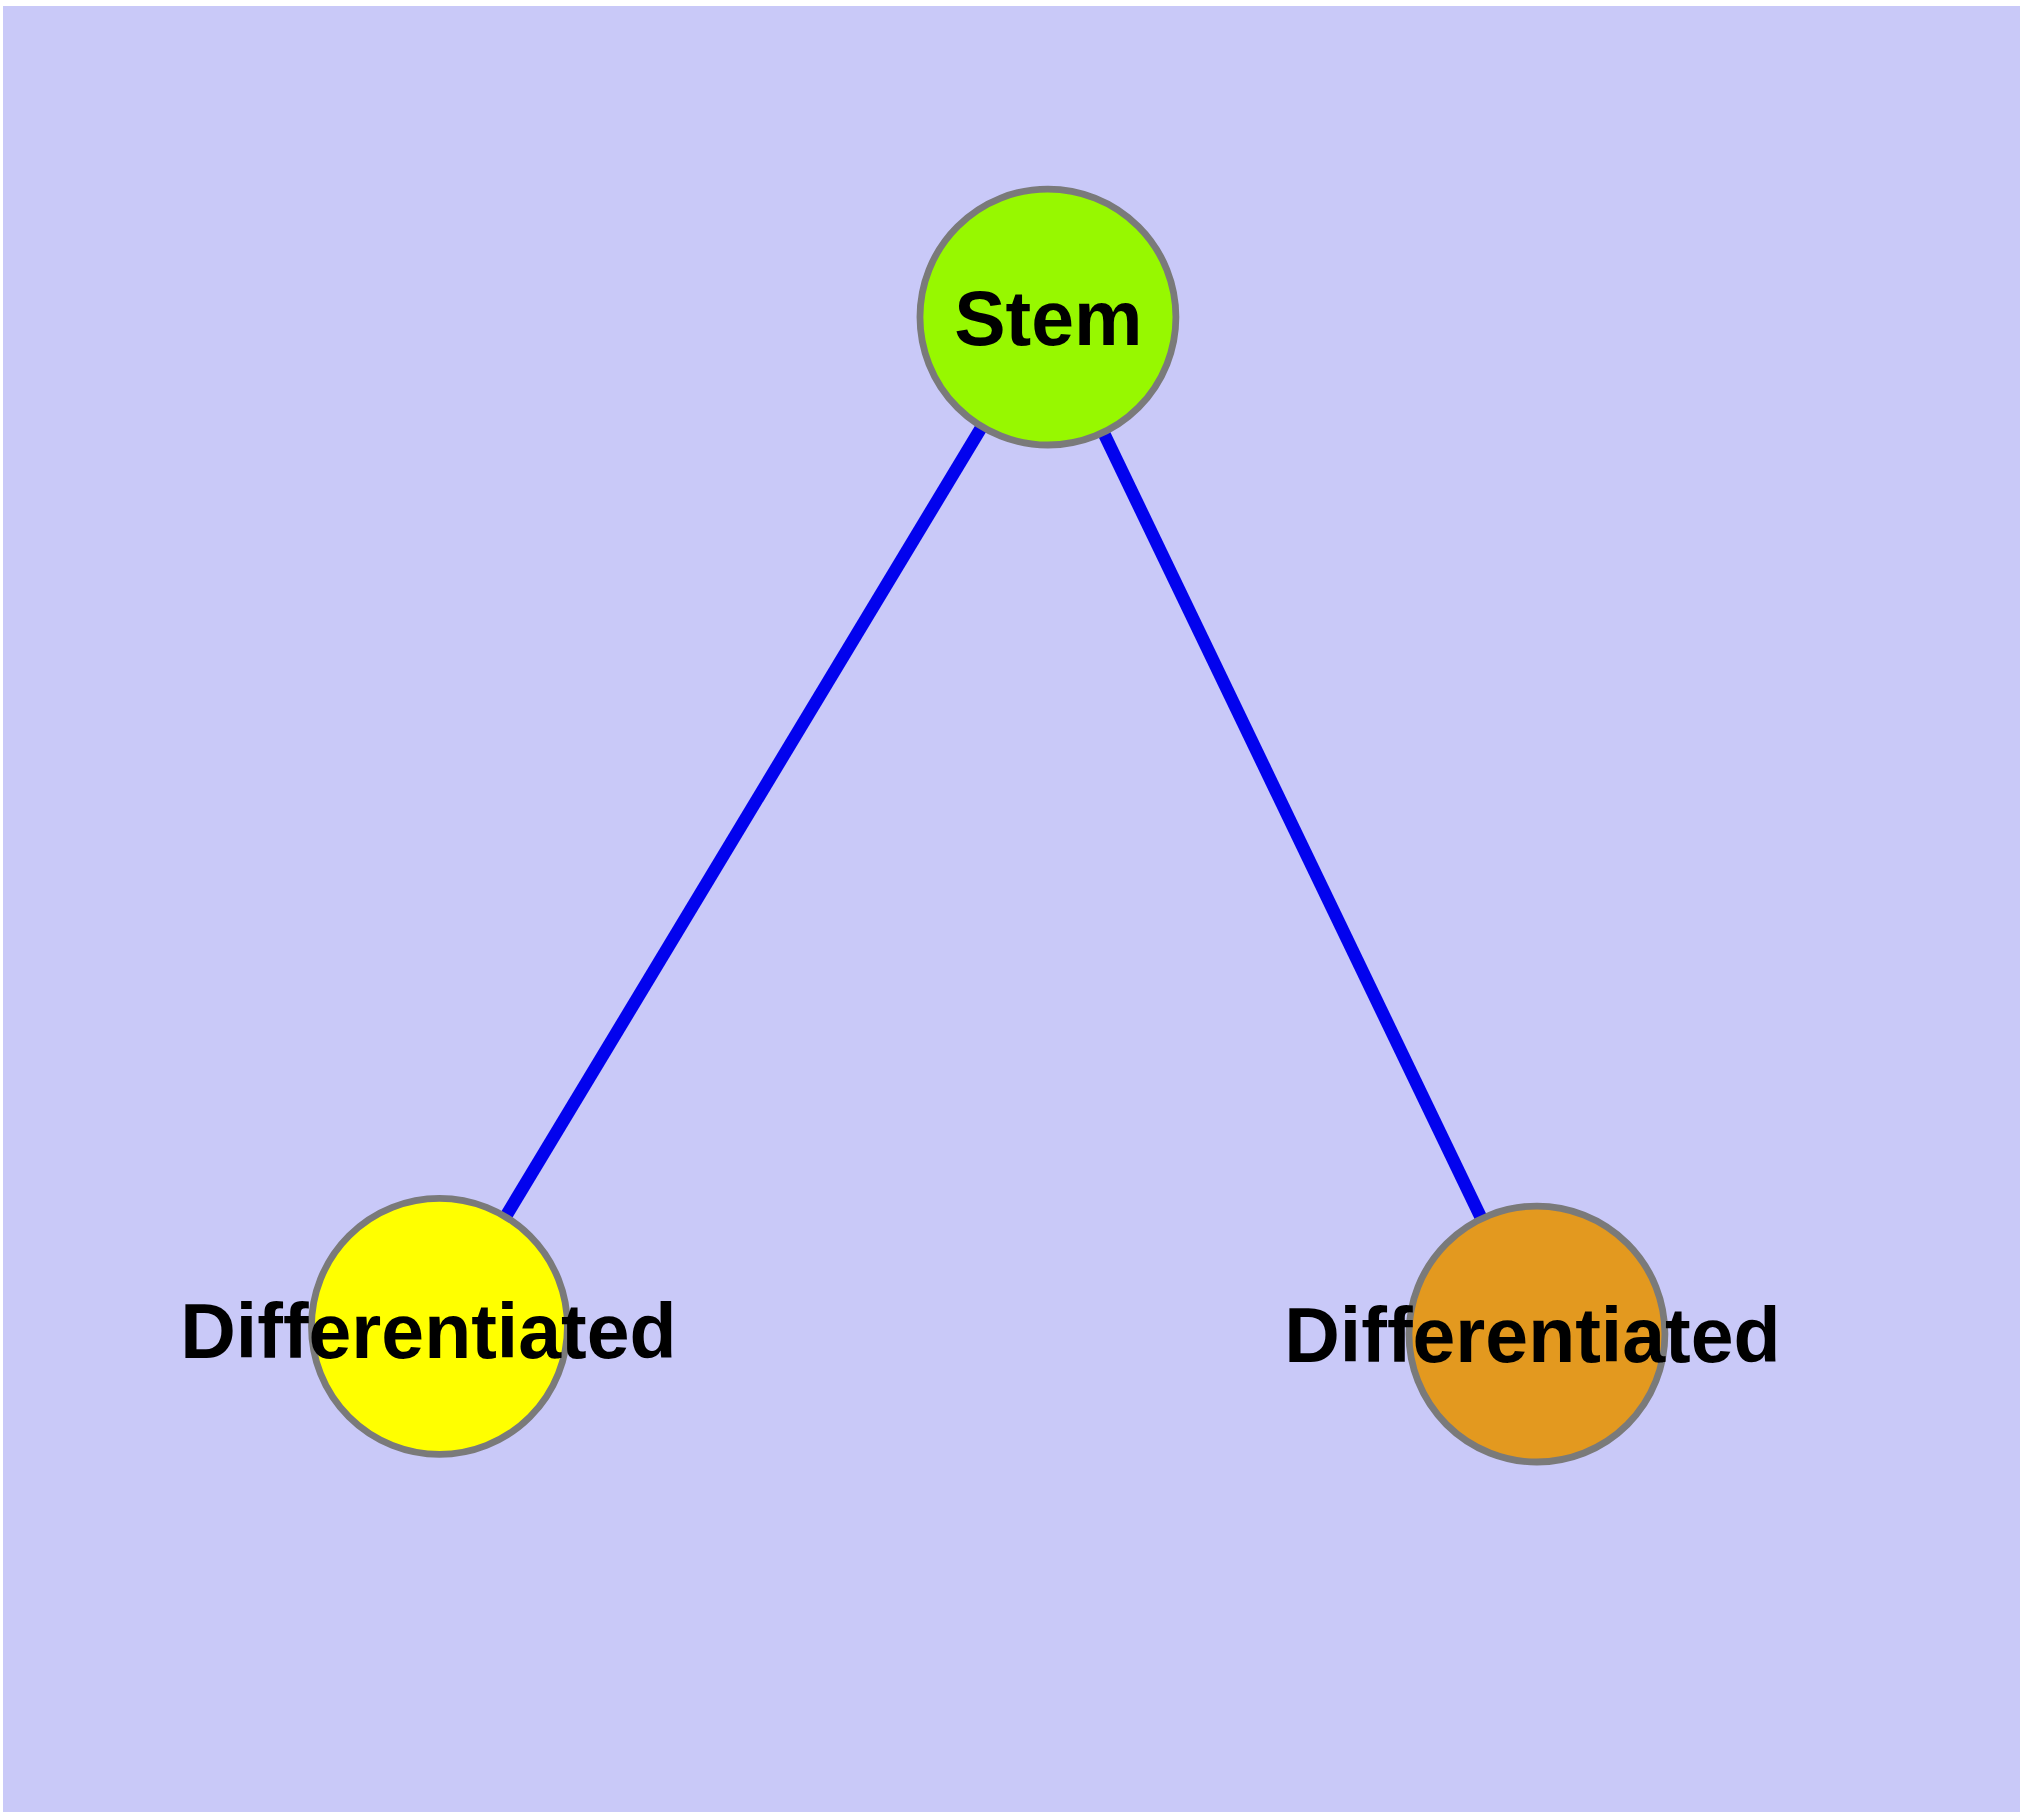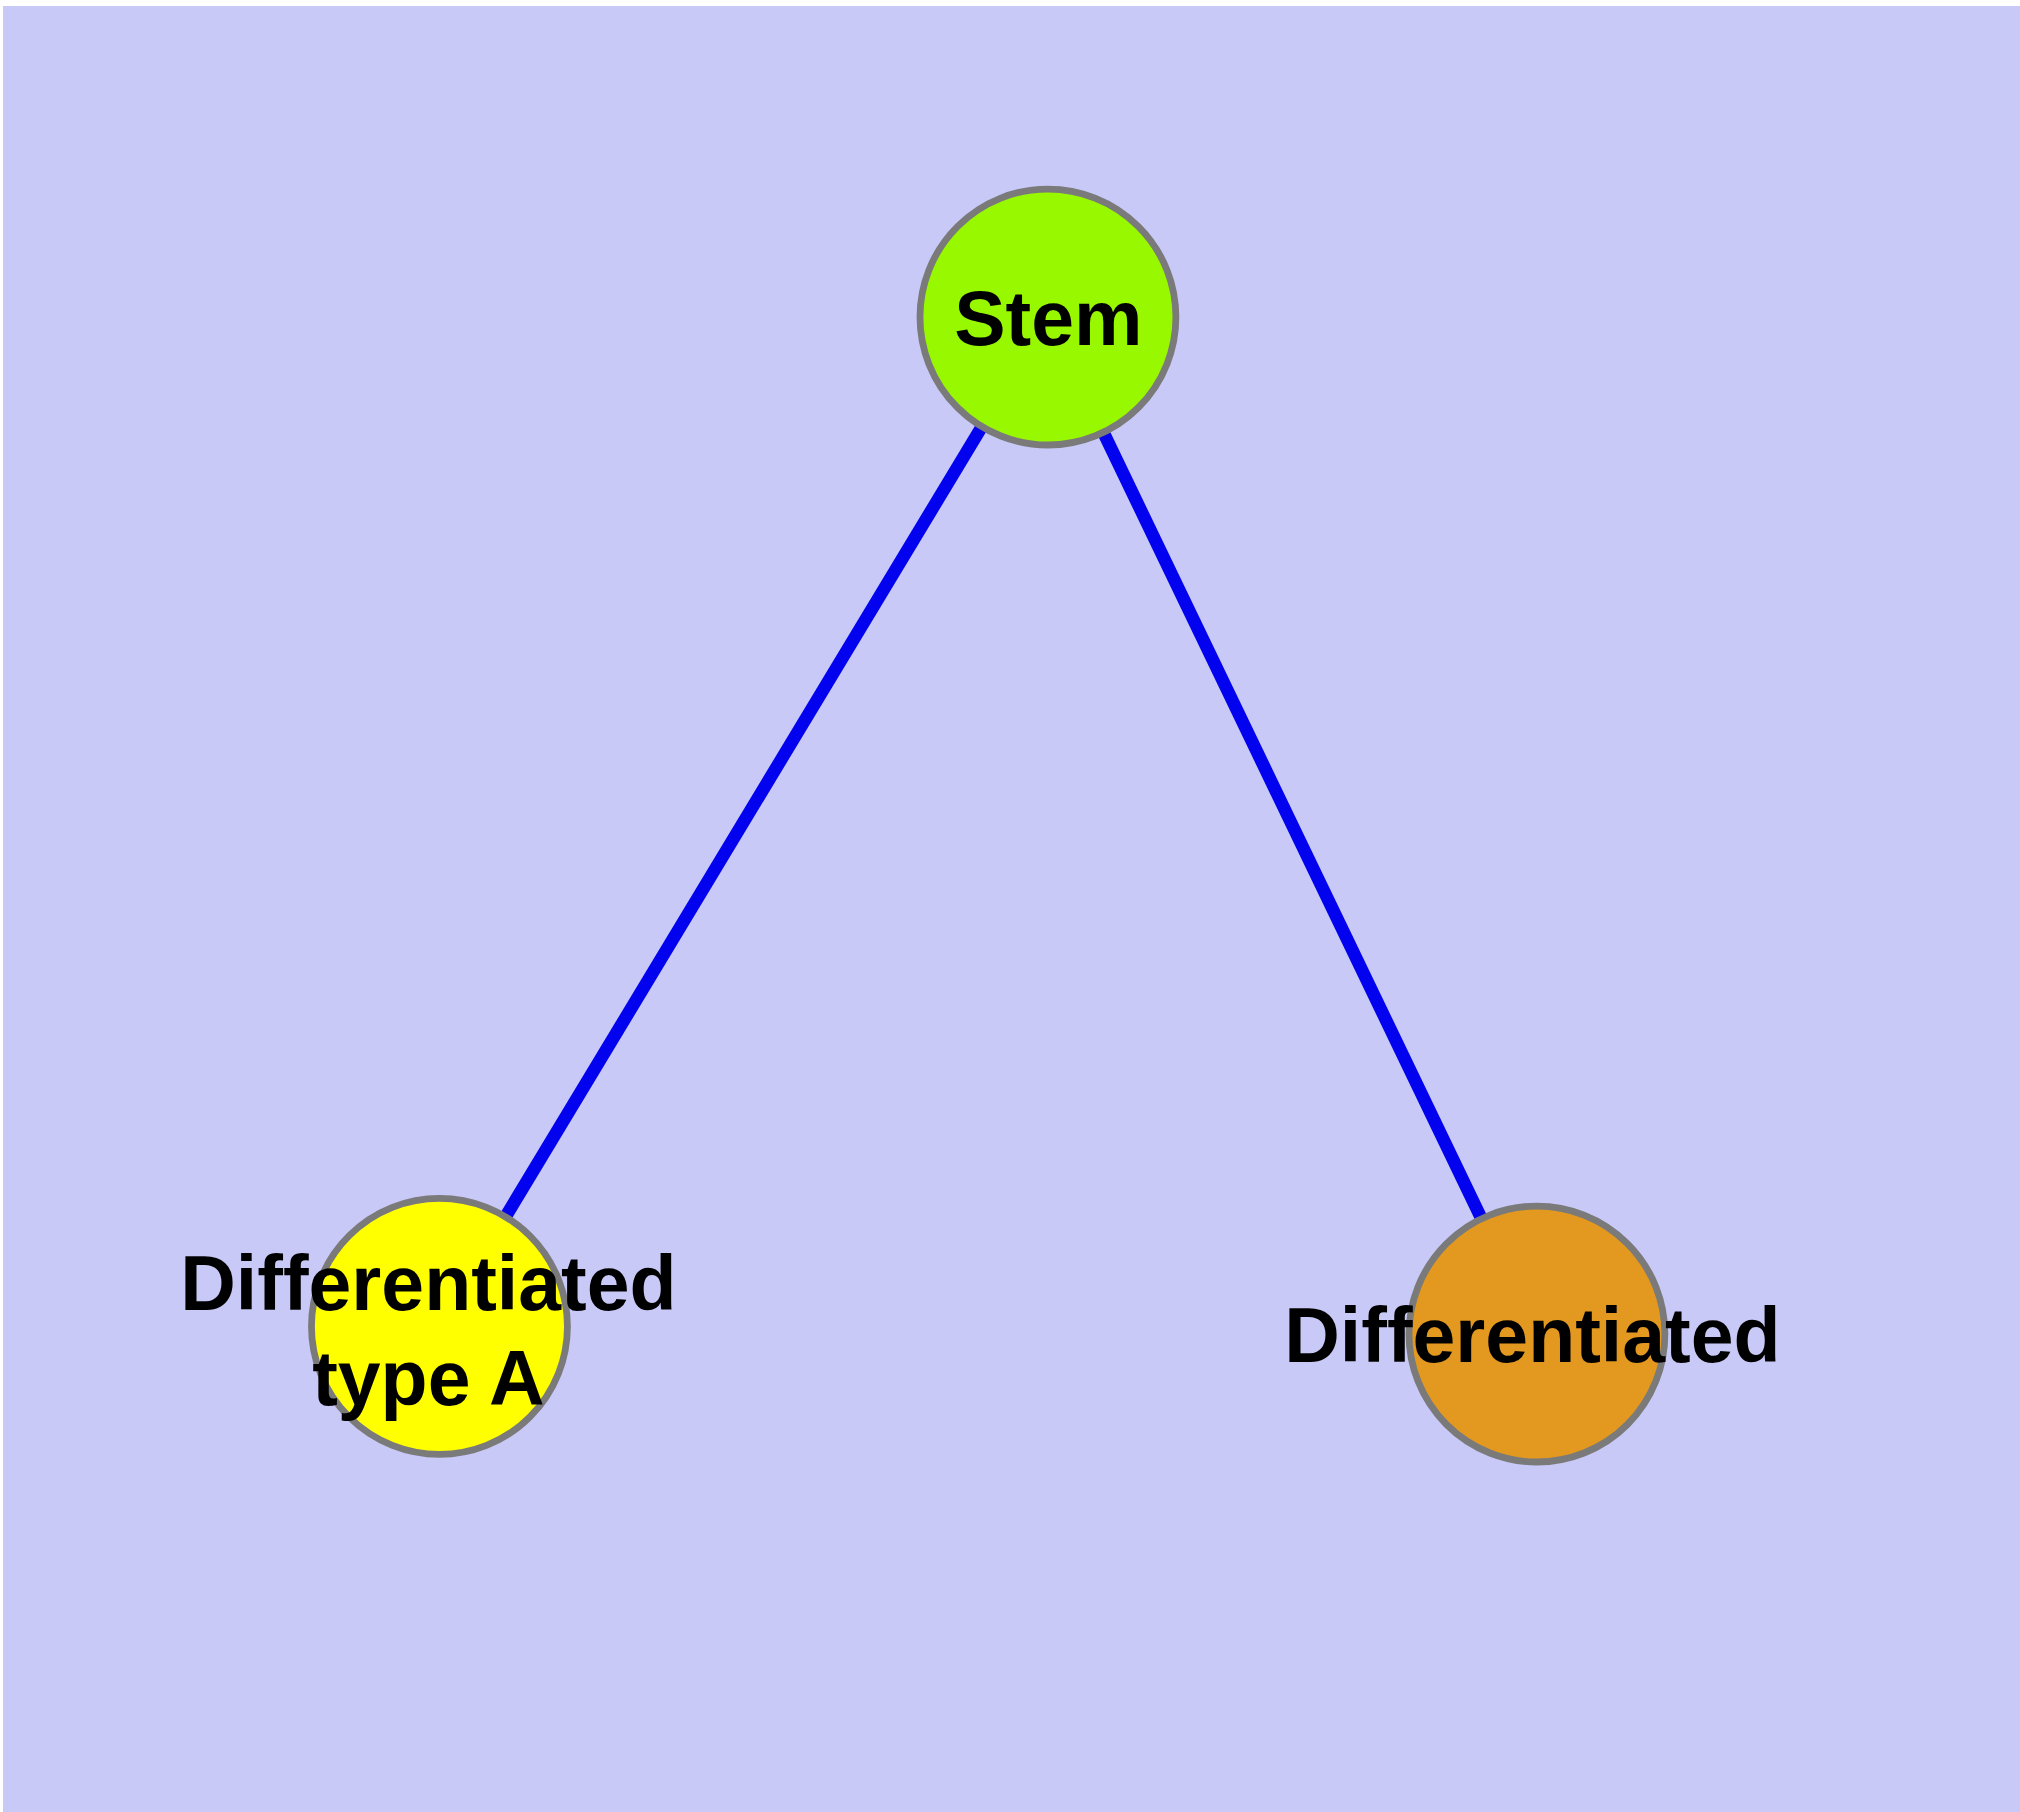--- a/index.html
+++ b/index.html
@@ -65,21 +65,20 @@
     <circle class="node" cx="515" cy="1558" r="151" fill="#ffff00"></circle>
     <circle class="node" cx="1810" cy="1567" r="151" fill="#e3991f"></circle>
   </svg>
 
   <div class="node-label label-stem">
     <div>Stem</div>
   </div>
 
   <div class="node-label label-type-a">
     <div>Differentiated</div>
-    <div>type A</div>
   </div>
 
   <div class="node-label label-type-b">
     <div>Differentiated</div>
   </div>
 
 </div>
 
 
 </body></html>

